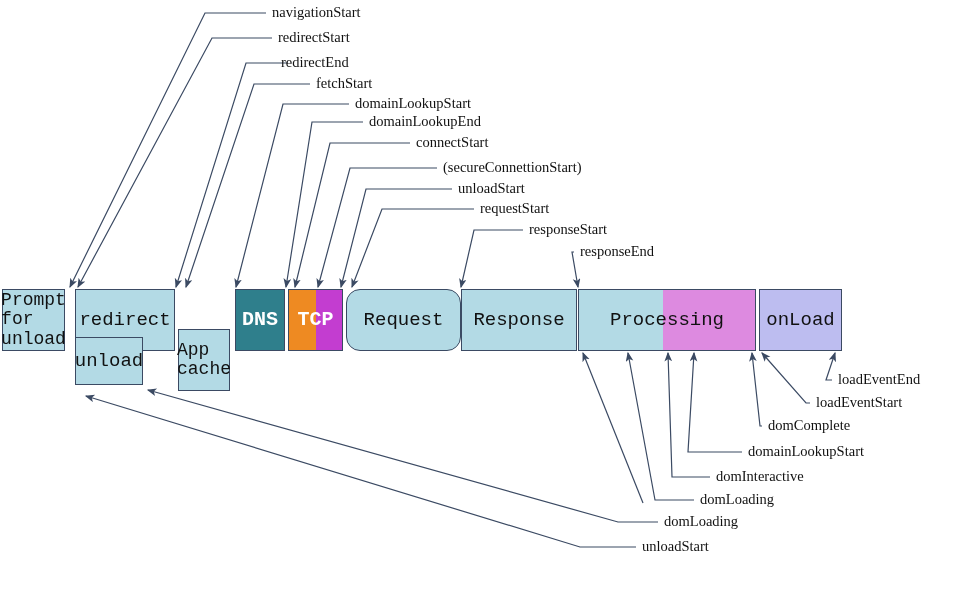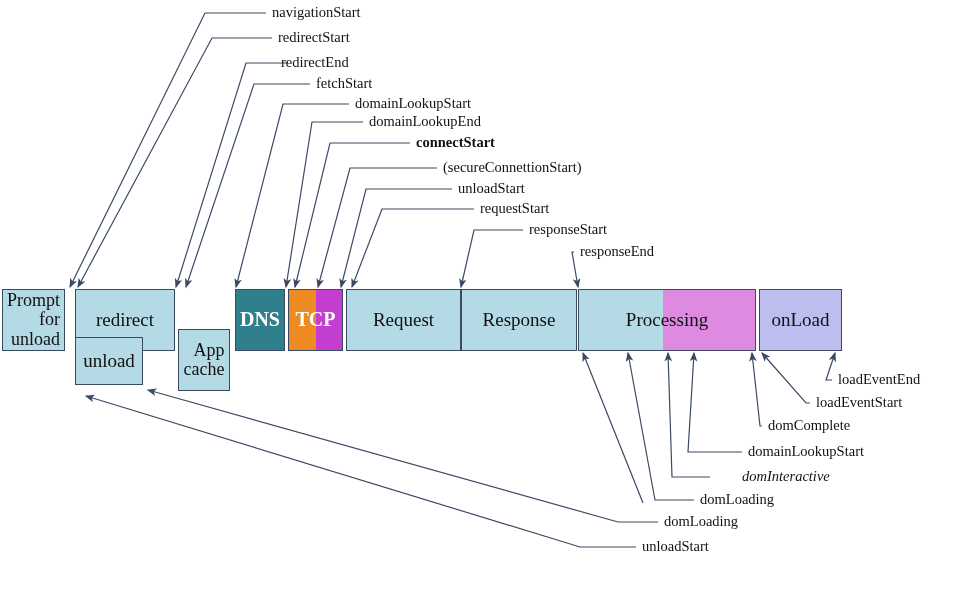--- a/index.html
+++ b/index.html
@@ -34,24 +34,24 @@
     line-height: 1;
   }
   .phase-box {
     position: absolute;
     box-sizing: border-box;
     border: 1.6px solid #3b4a63;
     background: #b3dae5;
     display: flex;
     align-items: center;
     justify-content: center;
-    font-family: Liberation Serif, serif;
+    font-family: Liberation Mono, monospace;
     font-size: 19px;
     color: #111111;
-    text-align: right;
+    text-align: left;
     line-height: 1.08;
     z-index: 4;
   }
   .phase-box.small-text { font-size: 18px; }
   .phase-box.dns {
     background: #2f7f8c;
     color: #ffffff;
     font-weight: bold;
     font-size: 20px;
   }
@@ -142,21 +142,21 @@
 
   <div class="phase-box dns" id="box-dns" style="left: 235px; top: 289px; width: 50px; height: 62px;">
       <span id="lbl-dns">DNS</span>
     </div>
 
   <div class="phase-box tcp" id="box-tcp" style="left: 288px; top: 289px; width: 55px; height: 62px;">
     <span class="tcp-magenta-half"></span>
     <span class="tcp-label" id="lbl-tcp">TCP</span>
   </div>
 
-  <div class="phase-box" id="box-request" style="left: 346px; top: 289px; width: 115px; height: 62px;">
+  <div class="phase-box" id="box-request" style="left: 346px; top: 289px; width: 115px; height: 62px; border-radius: 14px;">
       <span id="lbl-request">Request</span>
     </div>
 
   <div class="phase-box" id="box-response" style="left: 461px; top: 289px; width: 116px; height: 62px;">
       <span id="lbl-response">Response</span>
     </div>
 
   <div class="phase-box processing" id="box-processing" style="left: 578px; top: 289px; width: 178px; height: 62px;">
     <span class="proc-magenta-part"></span>
     <span class="proc-label" id="lbl-processing">Processing</span>
@@ -166,29 +166,29 @@
       <span id="lbl-onload">onLoad</span>
     </div>
 
   <div id="labels-layer">
       <div class="tl-label" style="left: 272px; top: 5px;">navigationStart</div>
       <div class="tl-label" style="left: 278px; top: 30px;">redirectStart</div>
       <div class="tl-label" style="left: 281px; top: 55px;">redirectEnd</div>
       <div class="tl-label" style="left: 316px; top: 76px;">fetchStart</div>
       <div class="tl-label" style="left: 355px; top: 96px;">domainLookupStart</div>
       <div class="tl-label" style="left: 369px; top: 114px;">domainLookupEnd</div>
-      <div class="tl-label" style="left: 416px; top: 135px; font-weight: bold;">connectStart</div>
+      <div class="tl-label" style="left: 416px; top: 135px;">connectStart</div>
       <div class="tl-label" style="left: 443px; top: 160px;">(secureConnettionStart)</div>
       <div class="tl-label" style="left: 458px; top: 181px;">unloadStart</div>
       <div class="tl-label" style="left: 480px; top: 201px;">requestStart</div>
       <div class="tl-label" style="left: 529px; top: 222px;">responseStart</div>
       <div class="tl-label" style="left: 580px; top: 244px;">responseEnd</div>
       <div class="tl-label" style="left: 838px; top: 372px;">loadEventEnd</div>
       <div class="tl-label" style="left: 816px; top: 395px;">loadEventStart</div>
       <div class="tl-label" style="left: 768px; top: 418px;">domComplete</div>
       <div class="tl-label" style="left: 748px; top: 444px;">domainLookupStart</div>
-      <div class="tl-label" style="left: 742px; top: 469px; font-style: italic;">domInteractive</div>
+      <div class="tl-label" style="left: 716px; top: 469px;">domInteractive</div>
       <div class="tl-label" style="left: 700px; top: 492px;">domLoading</div>
       <div class="tl-label" style="left: 664px; top: 514px;">domLoading</div>
       <div class="tl-label" style="left: 642px; top: 539px;">unloadStart</div>
     </div>
 
 </div>
 
 </body></html>

